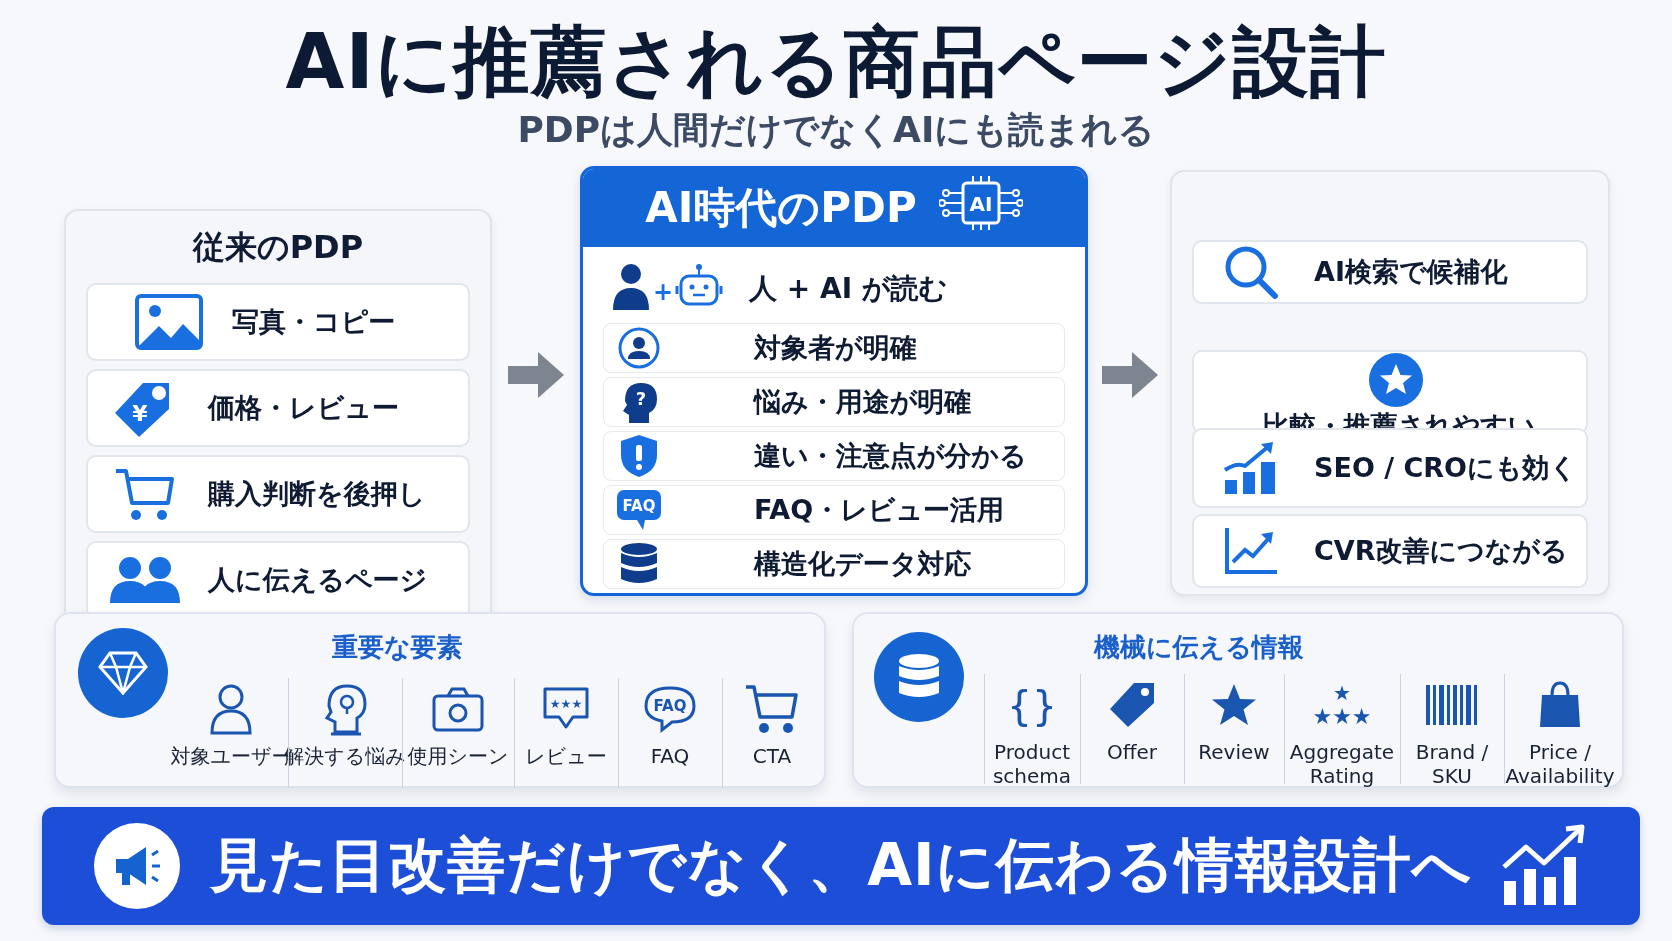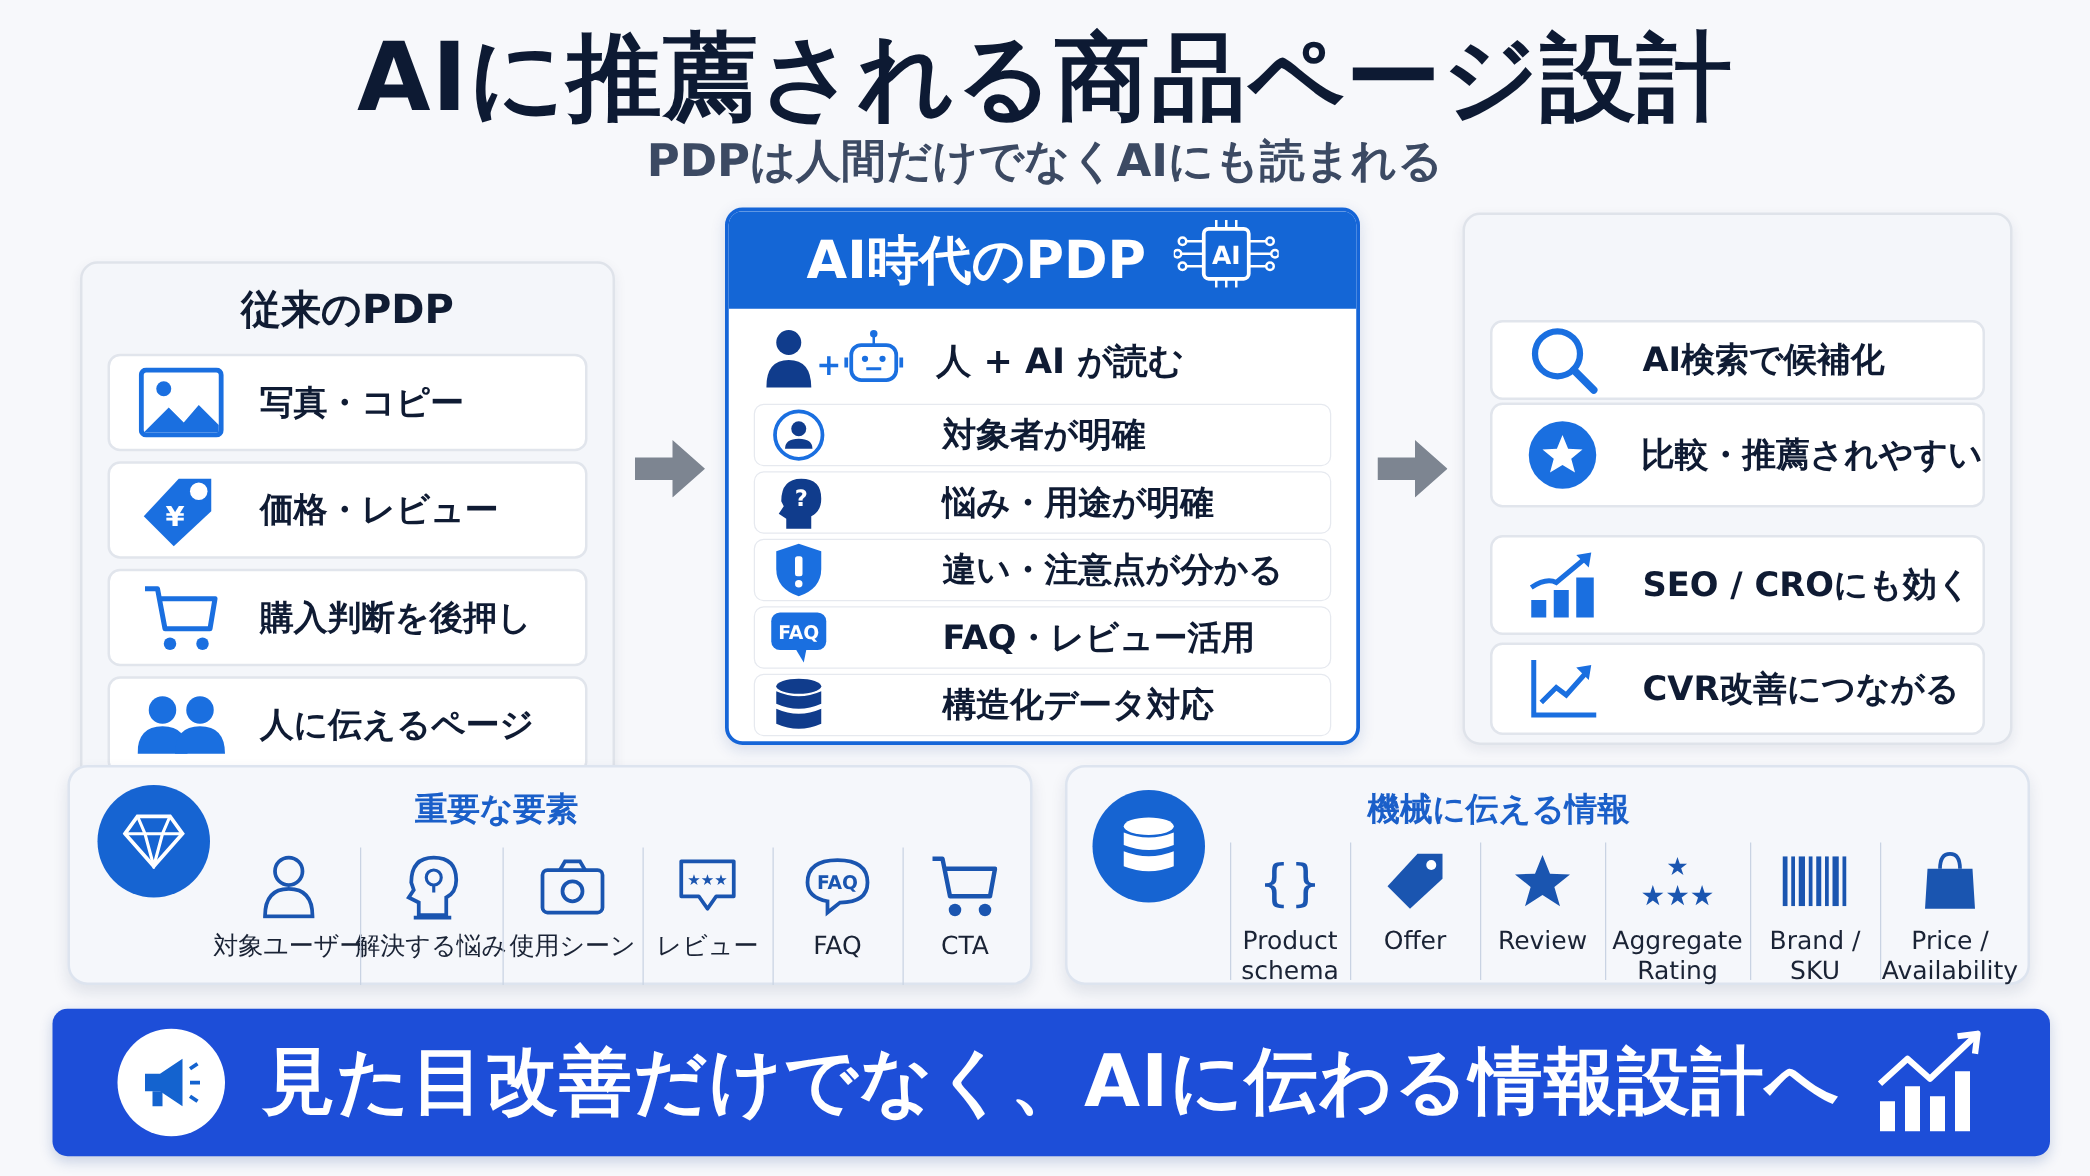--- a/index.html
+++ b/index.html
@@ -42,21 +42,21 @@
 </style>
 </head>
 <body>
 
 <div class="title">AIに推薦される商品ページ設計</div>
 <div class="subtitle">PDPは人間だけでなくAIにも読まれる</div>
 
 <div class="card" style="left:64px; top:170px; width:428px; height:426px;margin-top:39px;">
   <div class="card-title">従来のPDP</div>
 
-  <div class="row" style="top:72px;">
+  <div class="row" style="top:72px;padding-left:24px;">
     <div class="ico">
       <svg width="68" height="56" viewBox="0 0 68 56">
           <rect x="2" y="2" width="64" height="52" rx="4" fill="none" stroke="#1a6fe0" stroke-width="4"></rect>
           <circle cx="20" cy="17" r="6" fill="#1a6fe0"></circle>
           <path d="M4 52 L24 32 L36 44 L48 30 L64 46 L64 52 Z" fill="#1a6fe0"></path>
         </svg>
     </div>
     <span class="lbl">写真・コピー</span>
   </div>
 
@@ -203,31 +203,31 @@
     <span class="lbl">構造化データ対応</span>
   </div>
 </div>
 
 <svg class="arrow" style="left:1102px; top:352px;" viewBox="0 0 56 46">
     <path d="M0 14 L30 14 L30 0 L56 23 L30 46 L30 32 L0 32 Z" fill="#7d8591"></path>
   </svg>
 
 <div class="card" style="left:1170px; top:170px; width:440px; height:426px;">
 
-  <div class="row" style="top:84px; height:64px;">
+  <div class="row" style="top:68px; height:64px;">
     <div class="ico">
       <svg width="56" height="56" viewBox="0 0 56 56">
           <circle cx="23" cy="23" r="18" fill="none" stroke="#1a6fe0" stroke-width="5"></circle>
           <line x1="36" y1="36" x2="52" y2="52" stroke="#1a6fe0" stroke-width="6" stroke-linecap="round"></line>
         </svg>
     </div>
     <span class="lbl">AI検索で候補化</span>
   </div>
 
-  <div class="row" style="top:150px; height:84px;">
+  <div class="row" style="top:178px; height:84px;flex-direction:column;">
     <div class="ico">
       <svg width="56" height="56" viewBox="0 0 56 56">
           <circle cx="28" cy="28" r="27" fill="#1a6fe0"></circle>
           <path d="M28 12 L32.5 23 L44 23.5 L35 31 L38 42 L28 36 L18 42 L21 31 L12 23.5 L23.5 23 Z" fill="#fff"></path>
         </svg>
     </div>
     <span class="lbl">比較・推薦されやすい</span>
   </div>
 
   <div class="row" style="top:256px; height:80px;">

